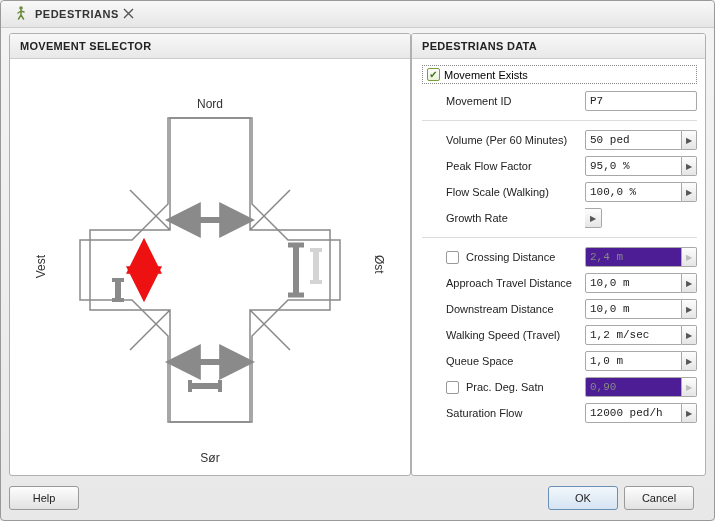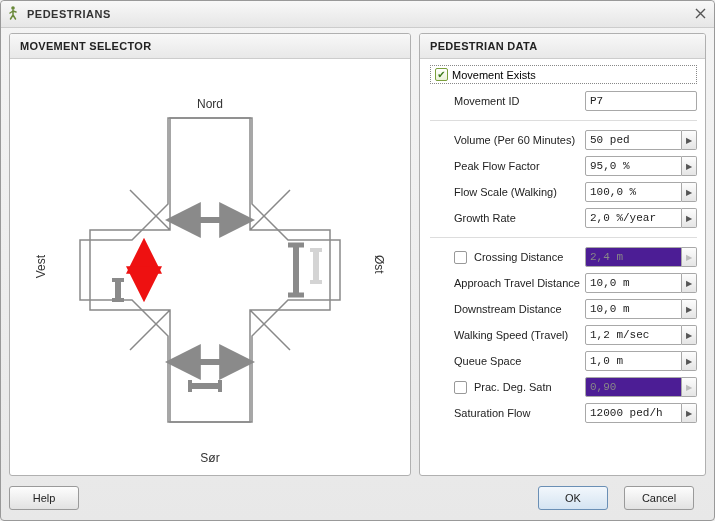--- a/index.html
+++ b/index.html
@@ -16,44 +16,44 @@
     width: 715px;
     height: 521px;
     background: linear-gradient(to bottom, #f4f4f4, #e8e8e8);
     border: 1px solid #999;
     border-radius: 4px;
     box-sizing: border-box;
     position: relative;
   }
   .titlebar {
     height: 26px;
-    padding: 0 4px;
-    display: flex;
-    align-items: center;
-    justify-content: space-between;
+    padding: 0 12px;
+    display: flex;
+    align-items: center;
+    justify-content: flex-start;
     background: linear-gradient(to bottom, #f8f8f8, #e6e6e6);
     border-bottom: 1px solid #ccc;
     border-radius: 4px 4px 0 0;
   }
   .titlebar .title-left { display: flex; align-items: center; gap: 6px; }
   .title-text { font-weight: bold; font-size: 11px; color: #333; letter-spacing: 0.5px; }
   .close-btn {
     width: 18px; height: 16px;
     display: flex; align-items: center; justify-content: center;
     font-size: 11px; color: #555;
     border: 1px solid transparent;
     border-radius: 2px;
     cursor: pointer;
   }
 
   .body {
     position: absolute;
     top: 32px; bottom: 44px; left: 8px; right: 8px;
     display: flex;
-    gap: 8px;
+    gap: 0;
   }
   .panel {
     background: #fff;
     border: 1px solid #b0b0b0;
     border-radius: 3px;
     flex: 1;
     display: flex;
     flex-direction: column;
     overflow: hidden;
   }
@@ -163,21 +163,21 @@
   }
 
   .footer {
     position: absolute;
     bottom: 8px; left: 8px; right: 20px;
     height: 28px;
     display: flex;
     align-items: center;
     justify-content: space-between;
   }
-  .footer .right-btns { display: flex; gap: 16px; }
+  .footer .right-btns { display: flex; gap: 6px; }
   .btn {
     min-width: 70px;
     height: 24px;
     padding: 0 12px;
     border: 1px solid #9a9a9a;
     border-radius: 3px;
     background: linear-gradient(to bottom, #fdfdfd, #e2e2e2);
     font-size: 11px;
     font-family: inherit;
     color: #222;
@@ -280,21 +280,21 @@
           <line x1="278" y1="233" x2="294" y2="233" stroke="#8a8a8a" stroke-width="5"></line>
 
           <line x1="306" y1="188" x2="306" y2="220" stroke="#d4d4d4" stroke-width="6"></line>
           <line x1="300" y1="188" x2="312" y2="188" stroke="#d4d4d4" stroke-width="4"></line>
           <line x1="300" y1="220" x2="312" y2="220" stroke="#d4d4d4" stroke-width="4"></line>
         </svg>
       </div>
     </div>
 
     <div class="panel panel-right">
-      <div class="panel-header">PEDESTRIAN DATA</div>
+      <div class="panel-header">PEDESTRIANS DATA</div>
       <div class="data-body">
 
         <div class="row movement-exists-row">
           <span class="chk">✔</span>
           <span>Movement Exists</span>
         </div>
 
         <div class="row">
           <span class="lbl">Movement ID</span>
           <span class="field simple">
@@ -321,21 +321,20 @@
         <div class="row">
           <span class="lbl">Flow Scale (Walking)</span>
           <span class="field">
               <input value="100,0 %" style="">
               <span class="spin">▶</span>
             </span>
         </div>
         <div class="row">
           <span class="lbl">Growth Rate</span>
           <span class="field">
-              <input value="2,0 %/year" style="">
               <span class="spin">▶</span>
             </span>
         </div>
 
         <div class="sep"></div>
 
         <div class="row">
           <span class="lbl">
             <span class="chk unchecked">✔</span>
             <span>Crossing Distance</span>

